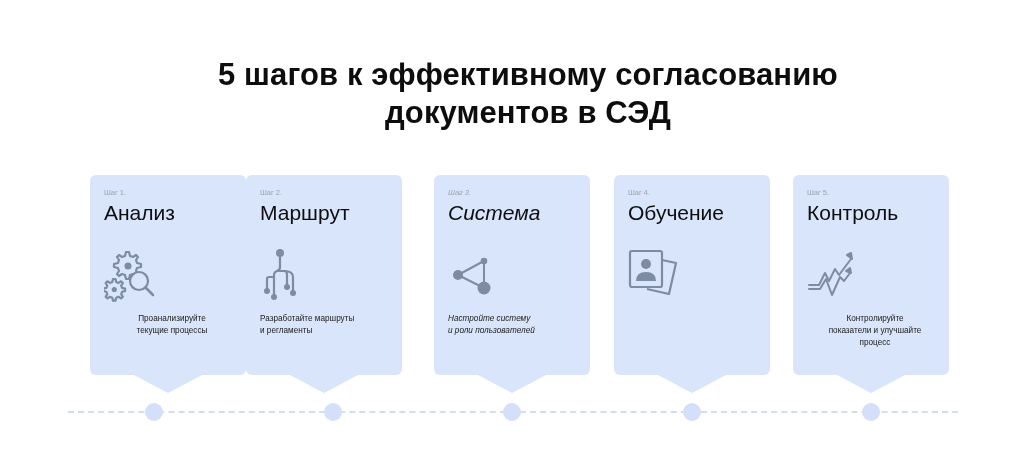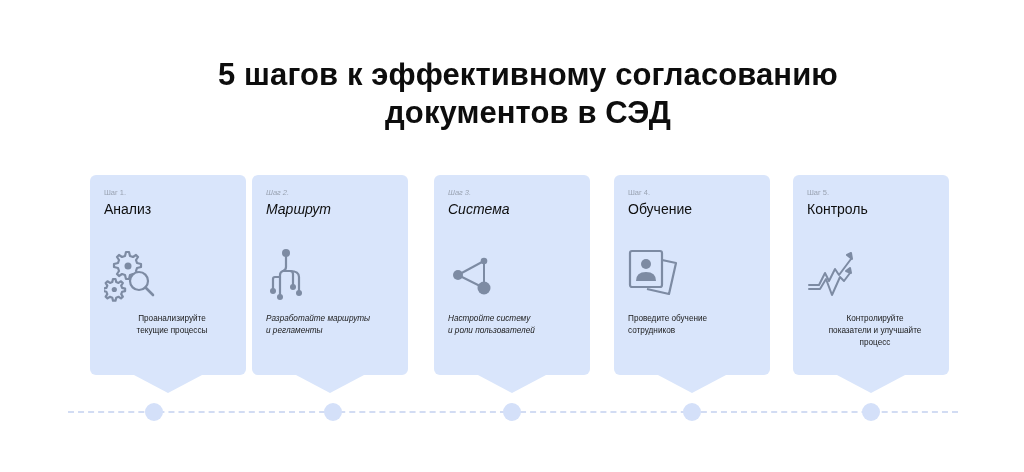--- a/index.html
+++ b/index.html
@@ -23,21 +23,21 @@
       border-left: 34px solid transparent;
       border-right: 34px solid transparent;
       border-top: 18px solid #d9e5fb;
     }
     .step-label {
       position: absolute; left: 14px; top: 13px;
       font-size: 7.5px; color: #9aa3b2;
     }
     .step-title {
       position: absolute; left: 14px; top: 26px;
-      font-size: 14px; color: #0e0e0e; font-weight: 400;
+      font-size: 21px; color: #0e0e0e; font-weight: 400;
     }
     .step-icon {
       position: absolute; left: 14px; top: 72px; width: 56px; height: 56px;
     }
     .step-desc {
       position: absolute; left: 14px; top: 138px; width: 136px;
       font-size: 8.2px; line-height: 12px; color: #1a1a1a;
     }
 
     .timeline {
@@ -67,21 +67,21 @@
     <circle cx="10.3" cy="42.5" r="2.6" fill="#7d8ba3" stroke="none"></circle>
     <circle cx="35" cy="34" r="9" fill="#d9e5fb"></circle>
     <line x1="41.5" y1="40.5" x2="49" y2="48" stroke-width="2.6" stroke-linecap="round"></line>
   </svg>
   <div class="step-desc">
     <div>Проанализируйте</div>
     <div>текущие процессы</div>
   </div>
 </div>
 
-<div class="card" style="left:252px;font-style:italic;">
+<div class="card" style="left:246px;">
   <div class="step-label">Шаг 2.</div>
   <div class="step-title">Маршрут</div>
   <svg class="step-icon" viewBox="0 0 56 56" fill="none" stroke="#7d8ba3" stroke-width="2.2" stroke-linecap="round">
     <circle cx="20" cy="6" r="4" fill="#7d8ba3" stroke="none"></circle>
     <path d="M20 10 v10 q0 3 -3 4 q-3 1 -3 4 v20"></path>
     <path d="M14 30 h-5 q-2 0 -2 2 v10"></path>
     <path d="M17 24 h7 q3 0 3 3 v11"></path>
     <path d="M24 24 q9 0 9 6 v14"></path>
     <circle cx="7" cy="44" r="3" fill="#7d8ba3" stroke="none"></circle>
     <circle cx="14" cy="50" r="3" fill="#7d8ba3" stroke="none"></circle>
@@ -113,24 +113,20 @@
 
 <div class="card" style="left:614px;">
   <div class="step-label">Шаг 4.</div>
   <div class="step-title">Обучение</div>
   <svg class="step-icon" viewBox="0 0 56 56" fill="none" stroke="#7d8ba3" stroke-width="2.2" stroke-linejoin="round">
     <path d="M34 13 l14 3 -7 31 -22 -5"></path>
     <rect x="2" y="4" width="32" height="36" rx="2" fill="#d9e5fb"></rect>
     <circle cx="18" cy="17" r="5" fill="#7d8ba3" stroke="none"></circle>
     <path d="M8 34 q0 -9 10 -9 q10 0 10 9 z" fill="#7d8ba3" stroke="none"></path>
   </svg>
-  <div class="step-desc">
-    <div>Проведите обучение</div>
-    <div>сотрудников</div>
-  </div>
 </div>
 
 <div class="card" style="left:793px;text-align:center;">
   <div class="step-label">Шаг 5.</div>
   <div class="step-title">Контроль</div>
   <svg class="step-icon" viewBox="0 0 56 56" fill="none" stroke="#7d8ba3" stroke-width="2" stroke-linejoin="round" stroke-linecap="round">
     <path d="M2 38 h10 l6 -12 4 8 6 -12 4 6 12 -16"></path>
     <path d="M40 8 l5 4 -1 -6 z" fill="#7d8ba3"></path>
     <path d="M2 42 h11 l6 -10 6 16 8 -18 4 4 6 -8"></path>
     <path d="M39 24 l5 2 -1 -5 z" fill="#7d8ba3"></path>

